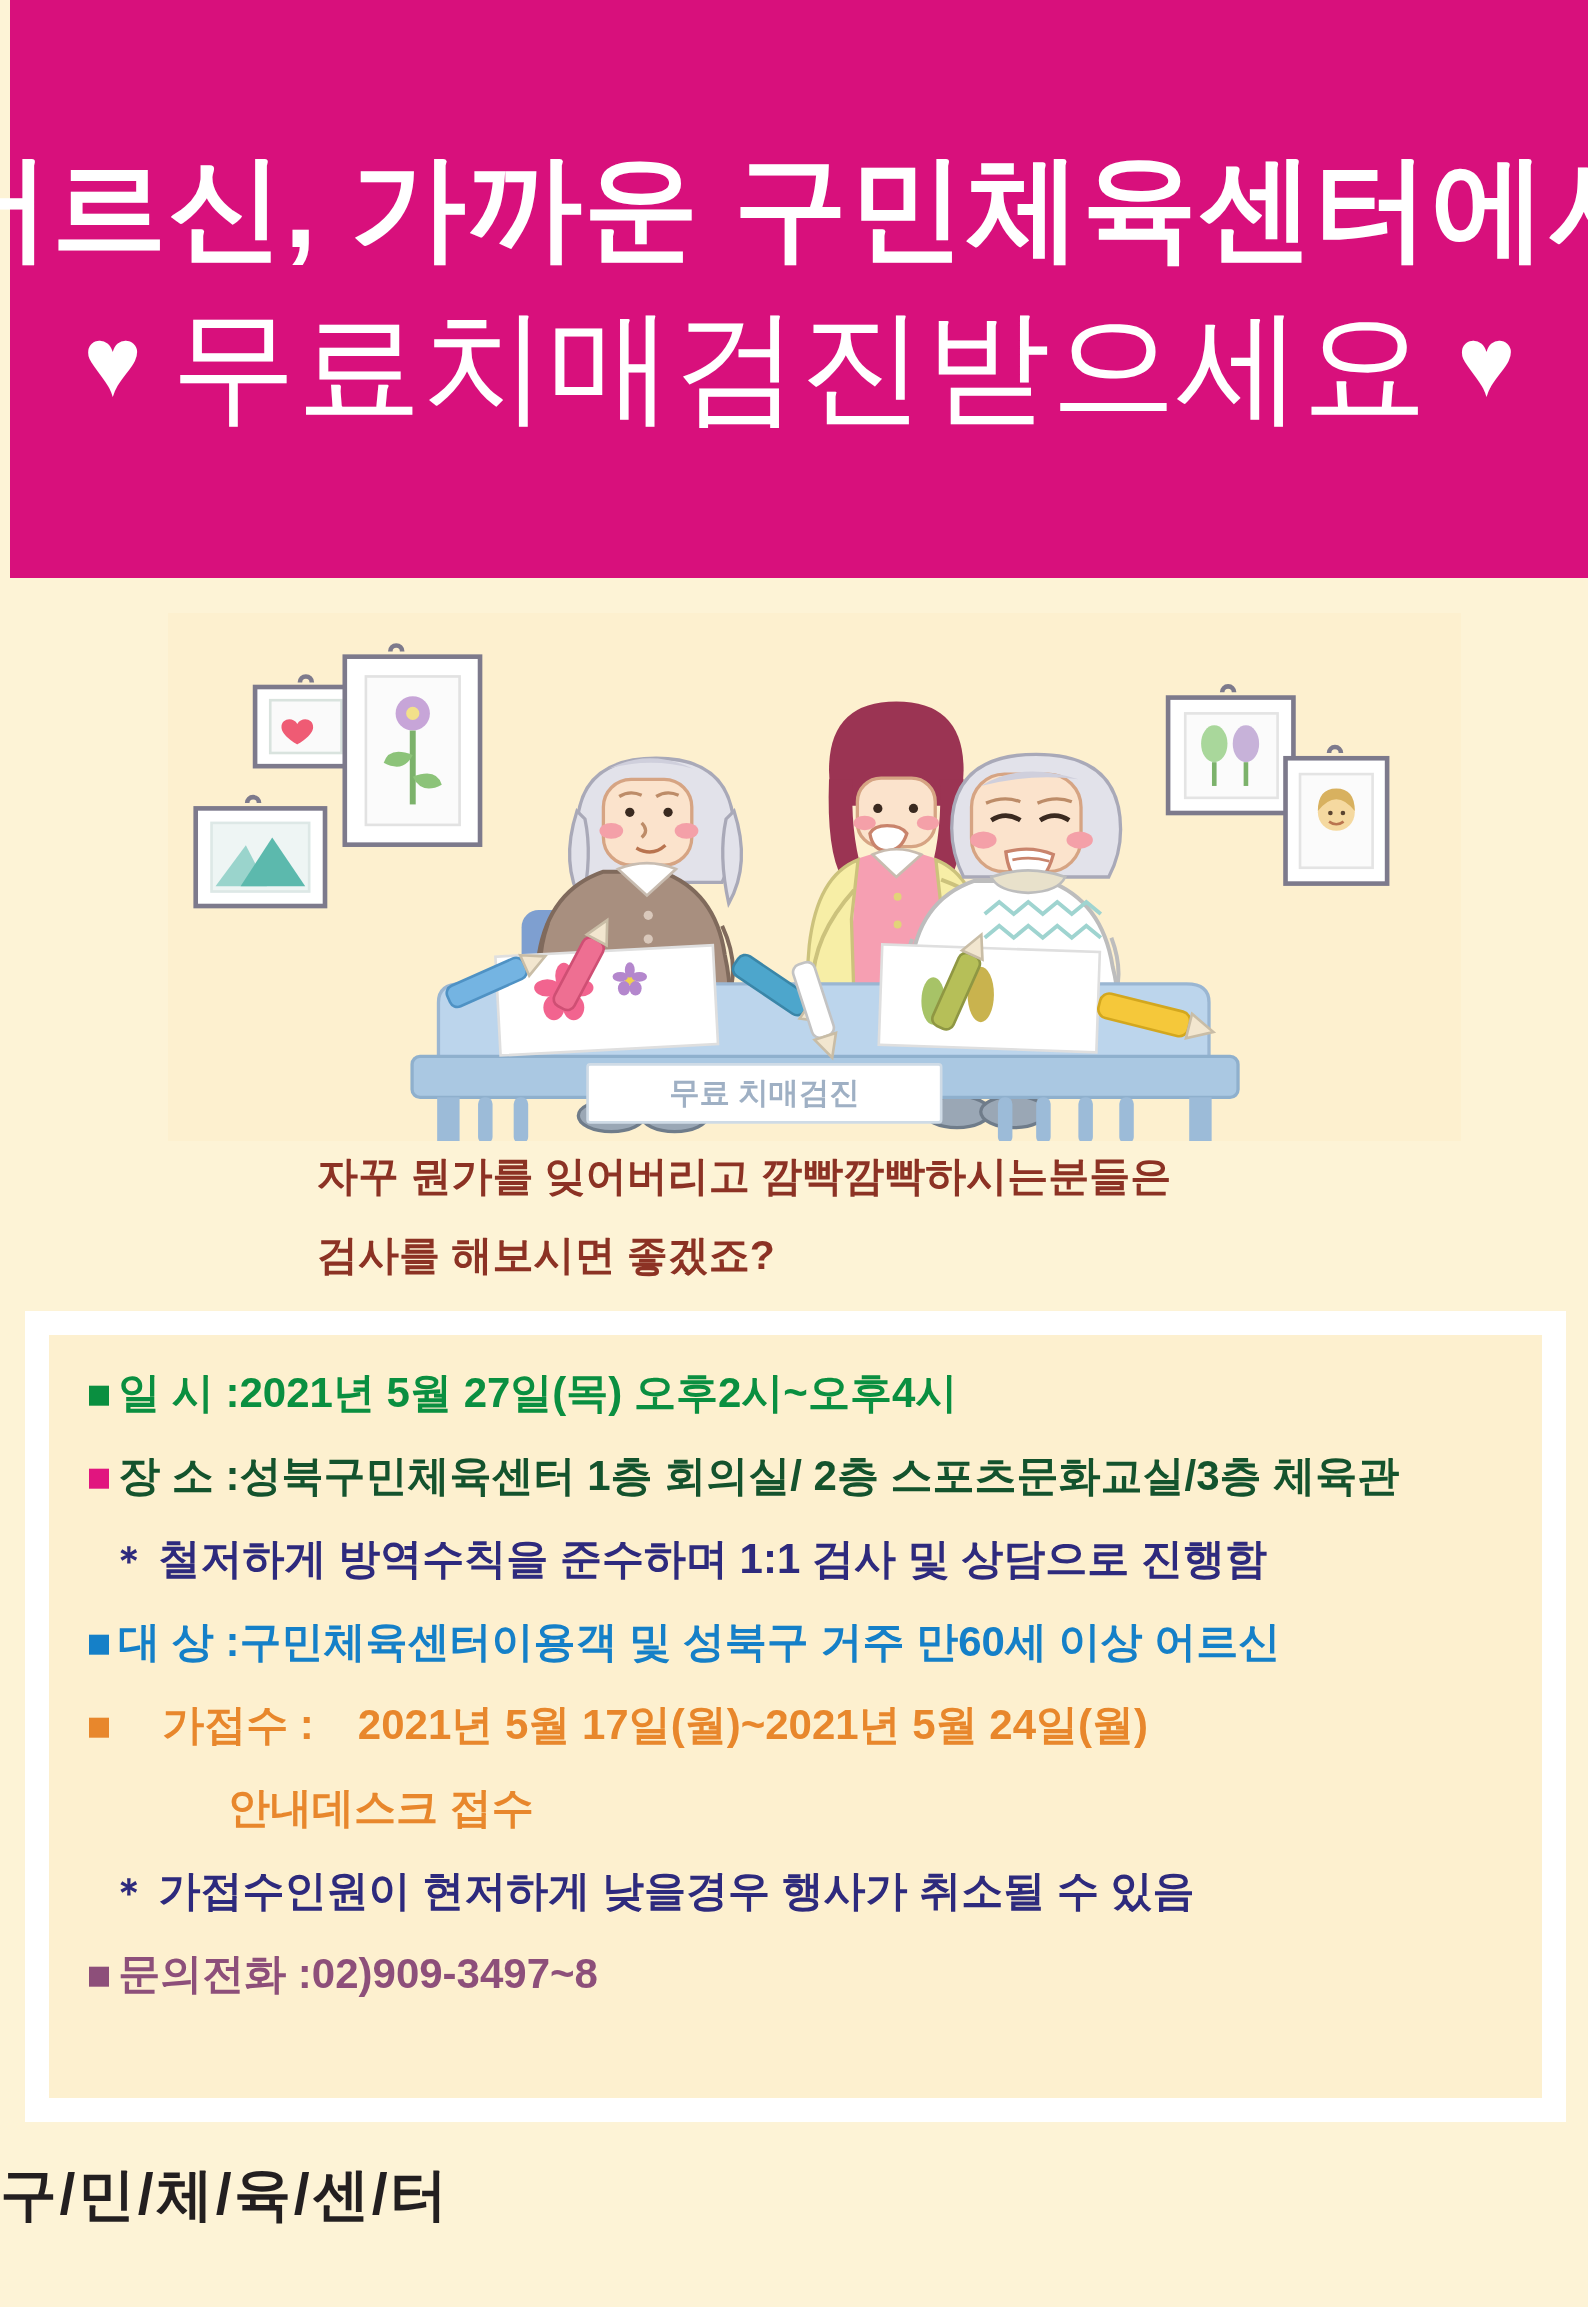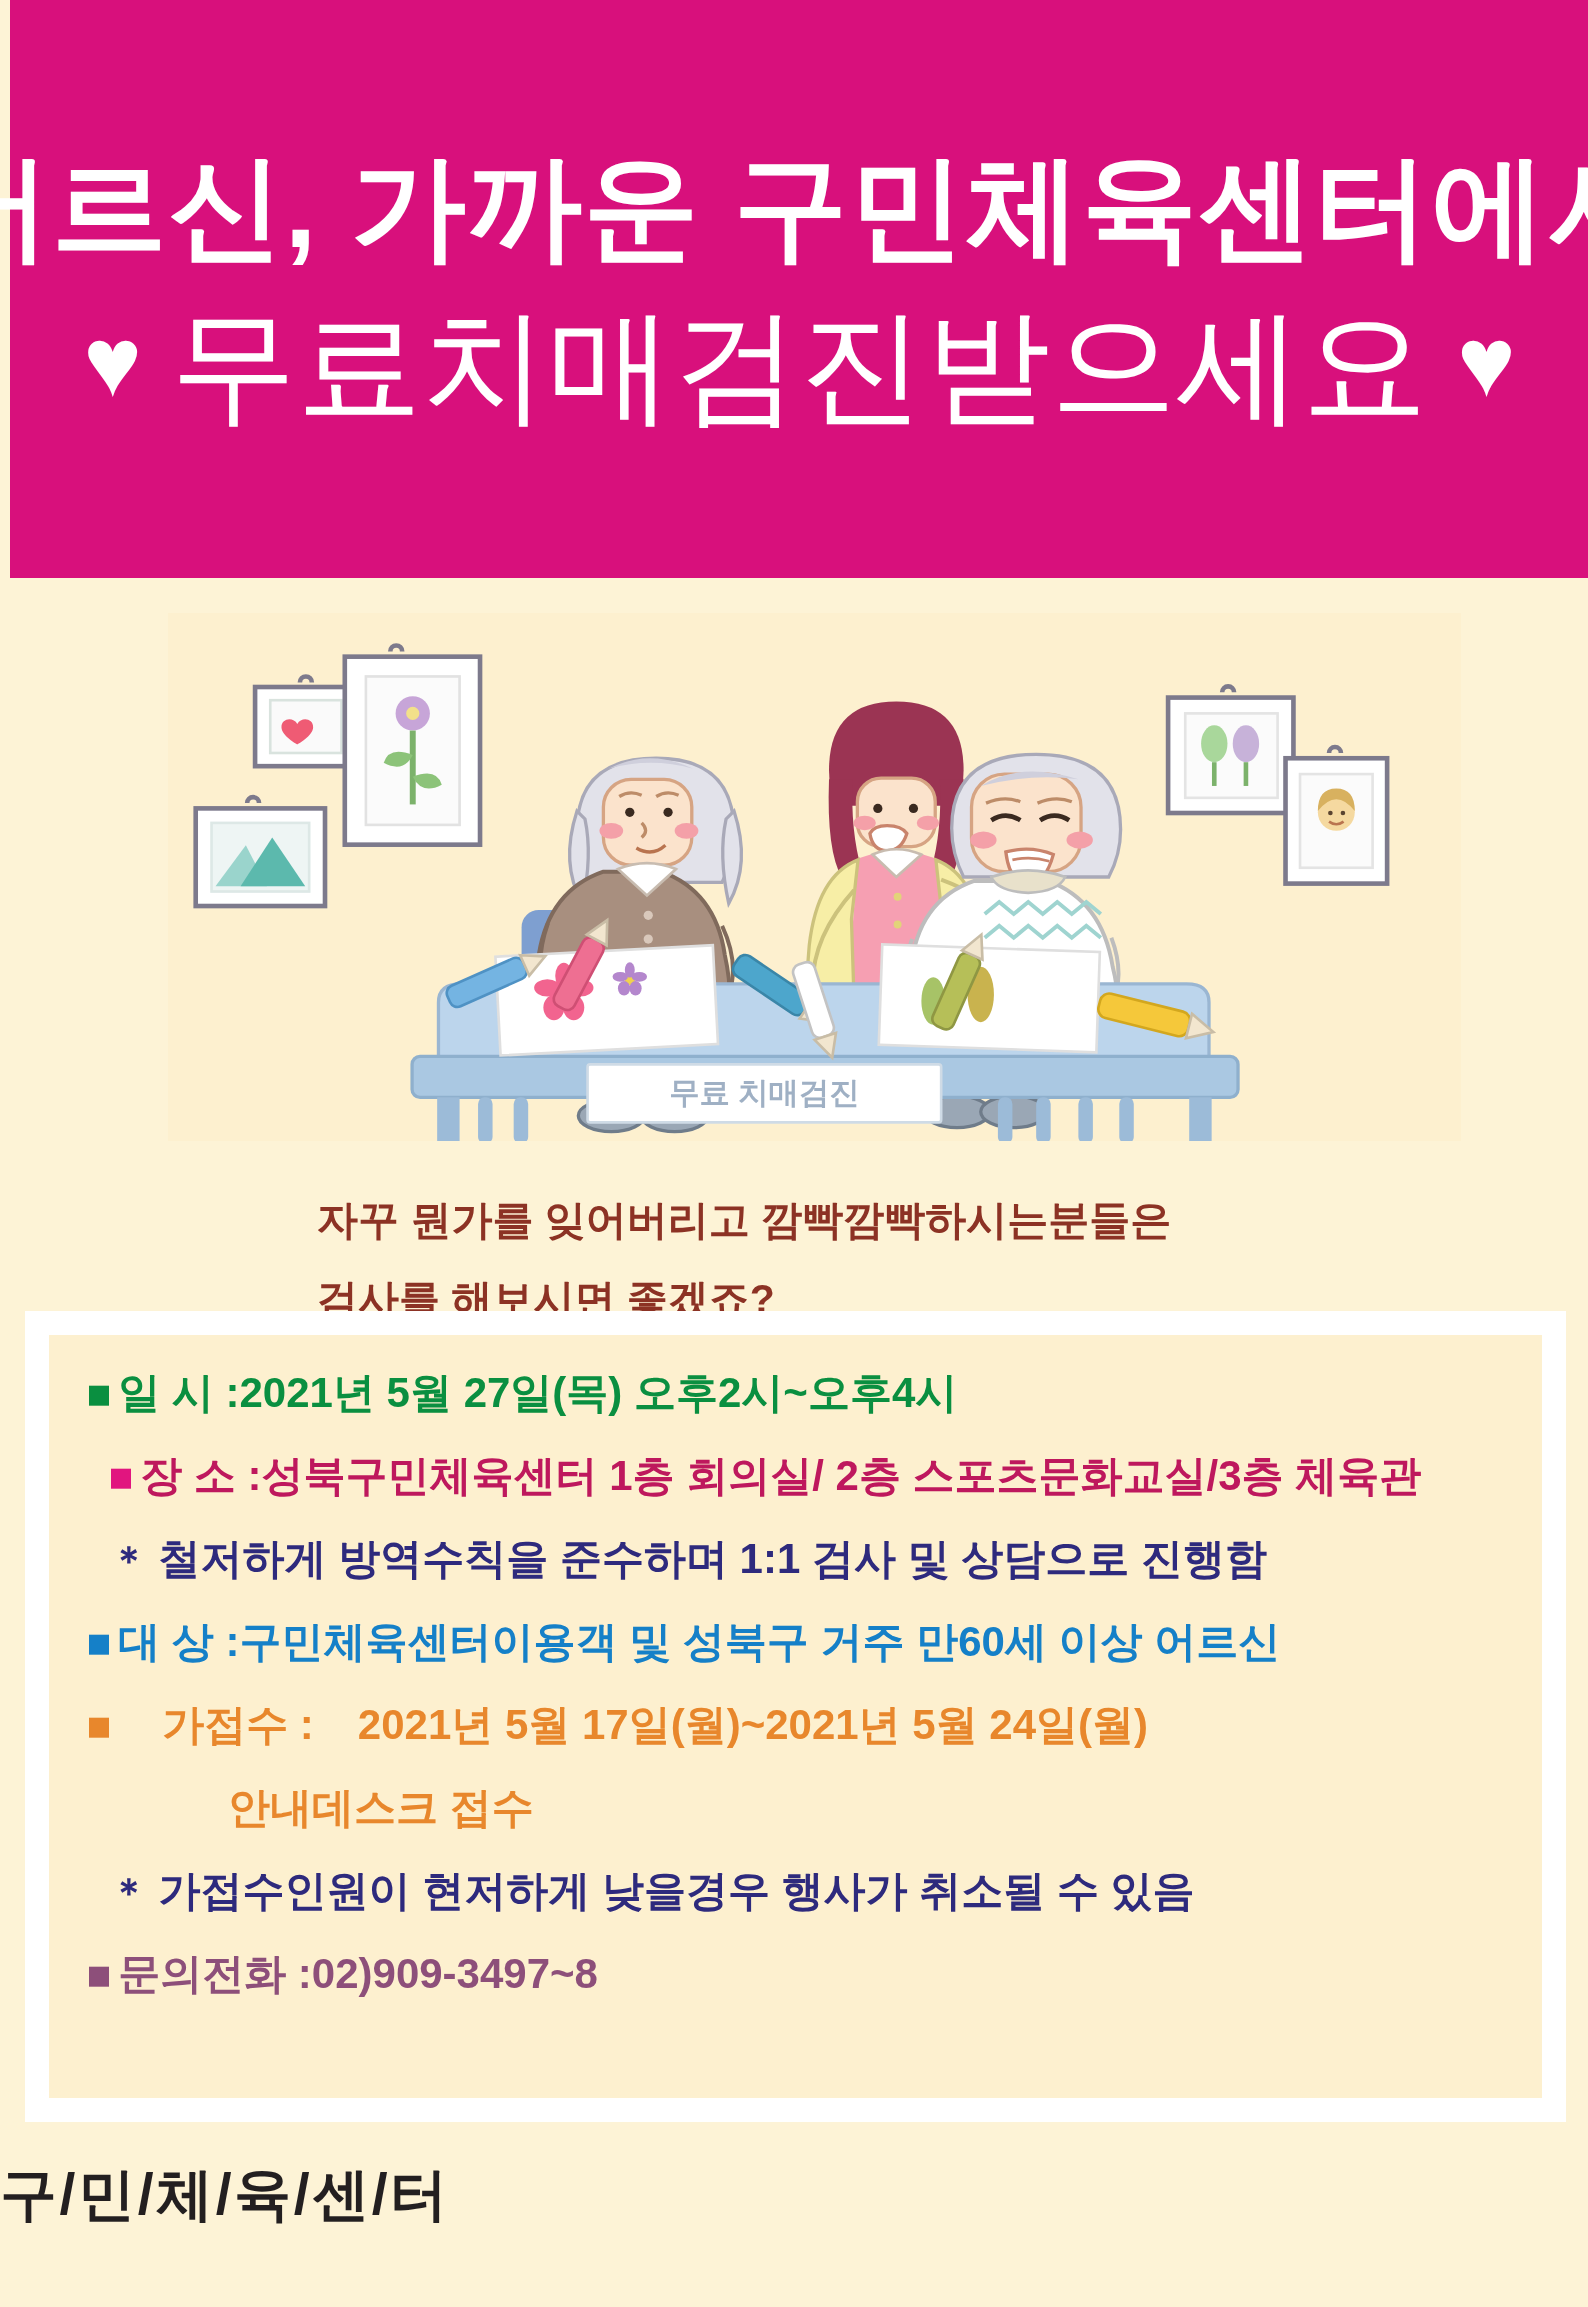--- a/index.html
+++ b/index.html
@@ -71,21 +71,21 @@
     top: 613px;
     width: 1293px;
     height: 528px;
   }
   .illus-svg { display: block; width: 100%; height: 100%; }
 
   
   .subtitle-block {
     position: absolute;
     left: 317px;
-    top: 1200px;
+    top: 1156px;
     width: 1121px;
   }
   .subtitle-line {
     color: #8c3224;
     font-size: 41px;
     font-weight: 700;
     line-height: 1.0;
     margin-bottom: 38px;
     white-space: nowrap;
   }
@@ -127,21 +127,21 @@
   }
   .info-line.indent { padding-left: 21px; }
   .info-line.indent2 { padding-left: 139px; }
   .star {
     display: inline-block;
     margin-right: 10.6px;
     font-size: 38px;
   }
 
   .c-green  { color: #0a8f40; }
-  .c-magenta{ color: #be185d; margin-left: 22px; }
+  .c-magenta{ color: #14532d; }
   .c-navy   { color: #2e2a7d; }
   .c-blue   { color: #1580c8; }
   .c-orange { color: #e8872c; gap: 44px; }
   .c-purple { color: #8d4f7a; }
 
   .b-green  { background: #0a8f40; }
   .b-magenta{ background: #e1157f; }
   .b-blue   { background: #1580c8; }
   .b-orange { background: #e8872c; }
   .b-purple { background: #8d4f7a; }

